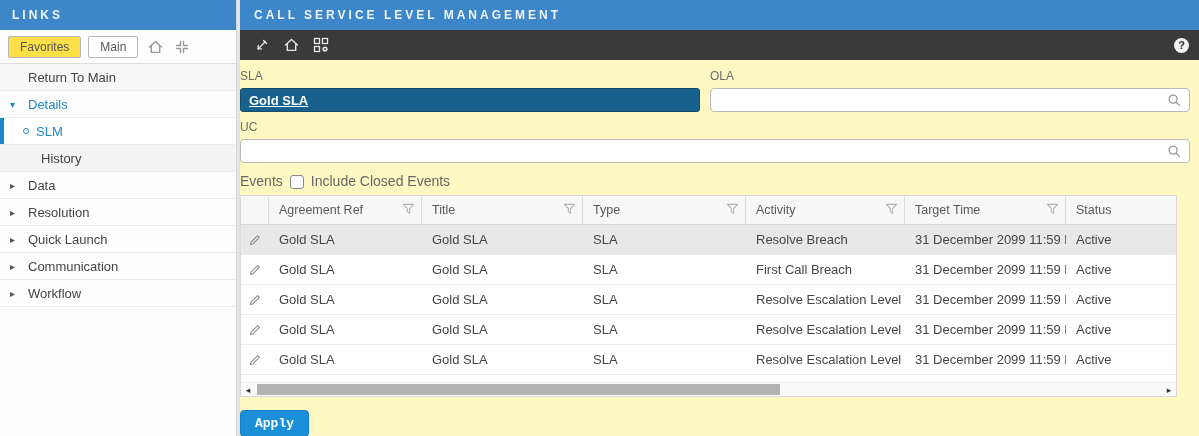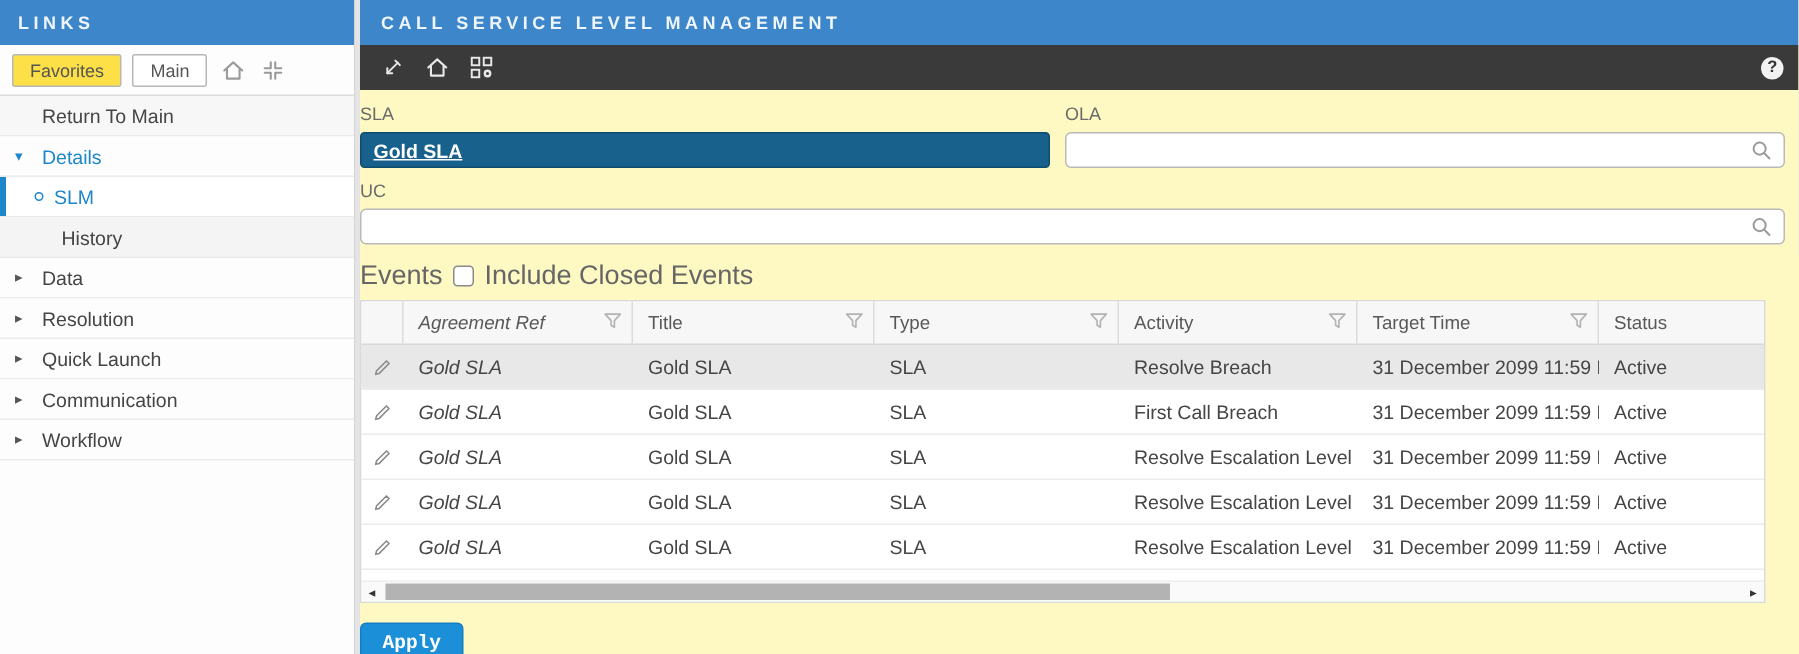--- a/index.html
+++ b/index.html
@@ -81,35 +81,35 @@
   .search-input {
     position:relative; height:24px; background:#fff; border:1px solid #b9b9b9; border-radius:4px;
     display:flex; align-items:center;
   }
   .search-input input {
     border:none; outline:none; background:transparent; flex:1; height:100%;
     font-family:inherit; font-size:13px; padding:0 26px 0 8px; color:#444;
   }
   .search-glyph { position:absolute; right:7px; top:4px; }
 
-  .events-row { display:flex; align-items:center; margin-top:10px; gap:7px; color:#666; font-size:18px; }
+  .events-row { display:flex; align-items:flex-end; margin-top:10px; gap:7px; color:#666; font-size:14px; }
   .checkbox {
     width:14px; height:14px; border:1.5px solid #8a8a8a; border-radius:3px; background:#fff; cursor:pointer;
   }
 
   
   .grid { margin-top:6px; border:1px solid #d9d9d9; background:#fff; width:937px; }
   .grid-header { display:flex; height:29px; background:#f7f7f7; border-bottom:1px solid #d9d9d9; }
   .hcell {
     display:flex; align-items:center; justify-content:space-between;
     border-right:1px solid #dcdcdc; padding:0 6px 0 10px; color:#595959; font-size:12.5px;
   }
   .hcell:last-child { border-right:none; }
   .c0 { width:28px; flex:0 0 28px; }
-  .c1 { width:153px; flex:0 0 153px;font-style:italic; }
+  .c1 { width:153px; flex:0 0 153px; }
   .c2 { width:161px; flex:0 0 161px; }
   .c3 { width:163px; flex:0 0 163px;gap:35px; }
   .c4 { width:159px; flex:0 0 159px; }
   .c5 { width:161px; flex:0 0 161px; }
   .c6 { flex:1; }
   .grid-row { display:flex; height:30px; align-items:center; border-bottom:1px solid #ececec; background:#fff; }
   .grid-row.selected { background:#e8e8e8; }
   .bcell { padding-left:10px; font-size:13px; color:#454545; white-space:nowrap; overflow:hidden; }
   .edit-cell { display:flex; align-items:center; justify-content:center; padding-left:0; cursor:pointer; }
   .grid-filler { height:7px; background:#fff; }

